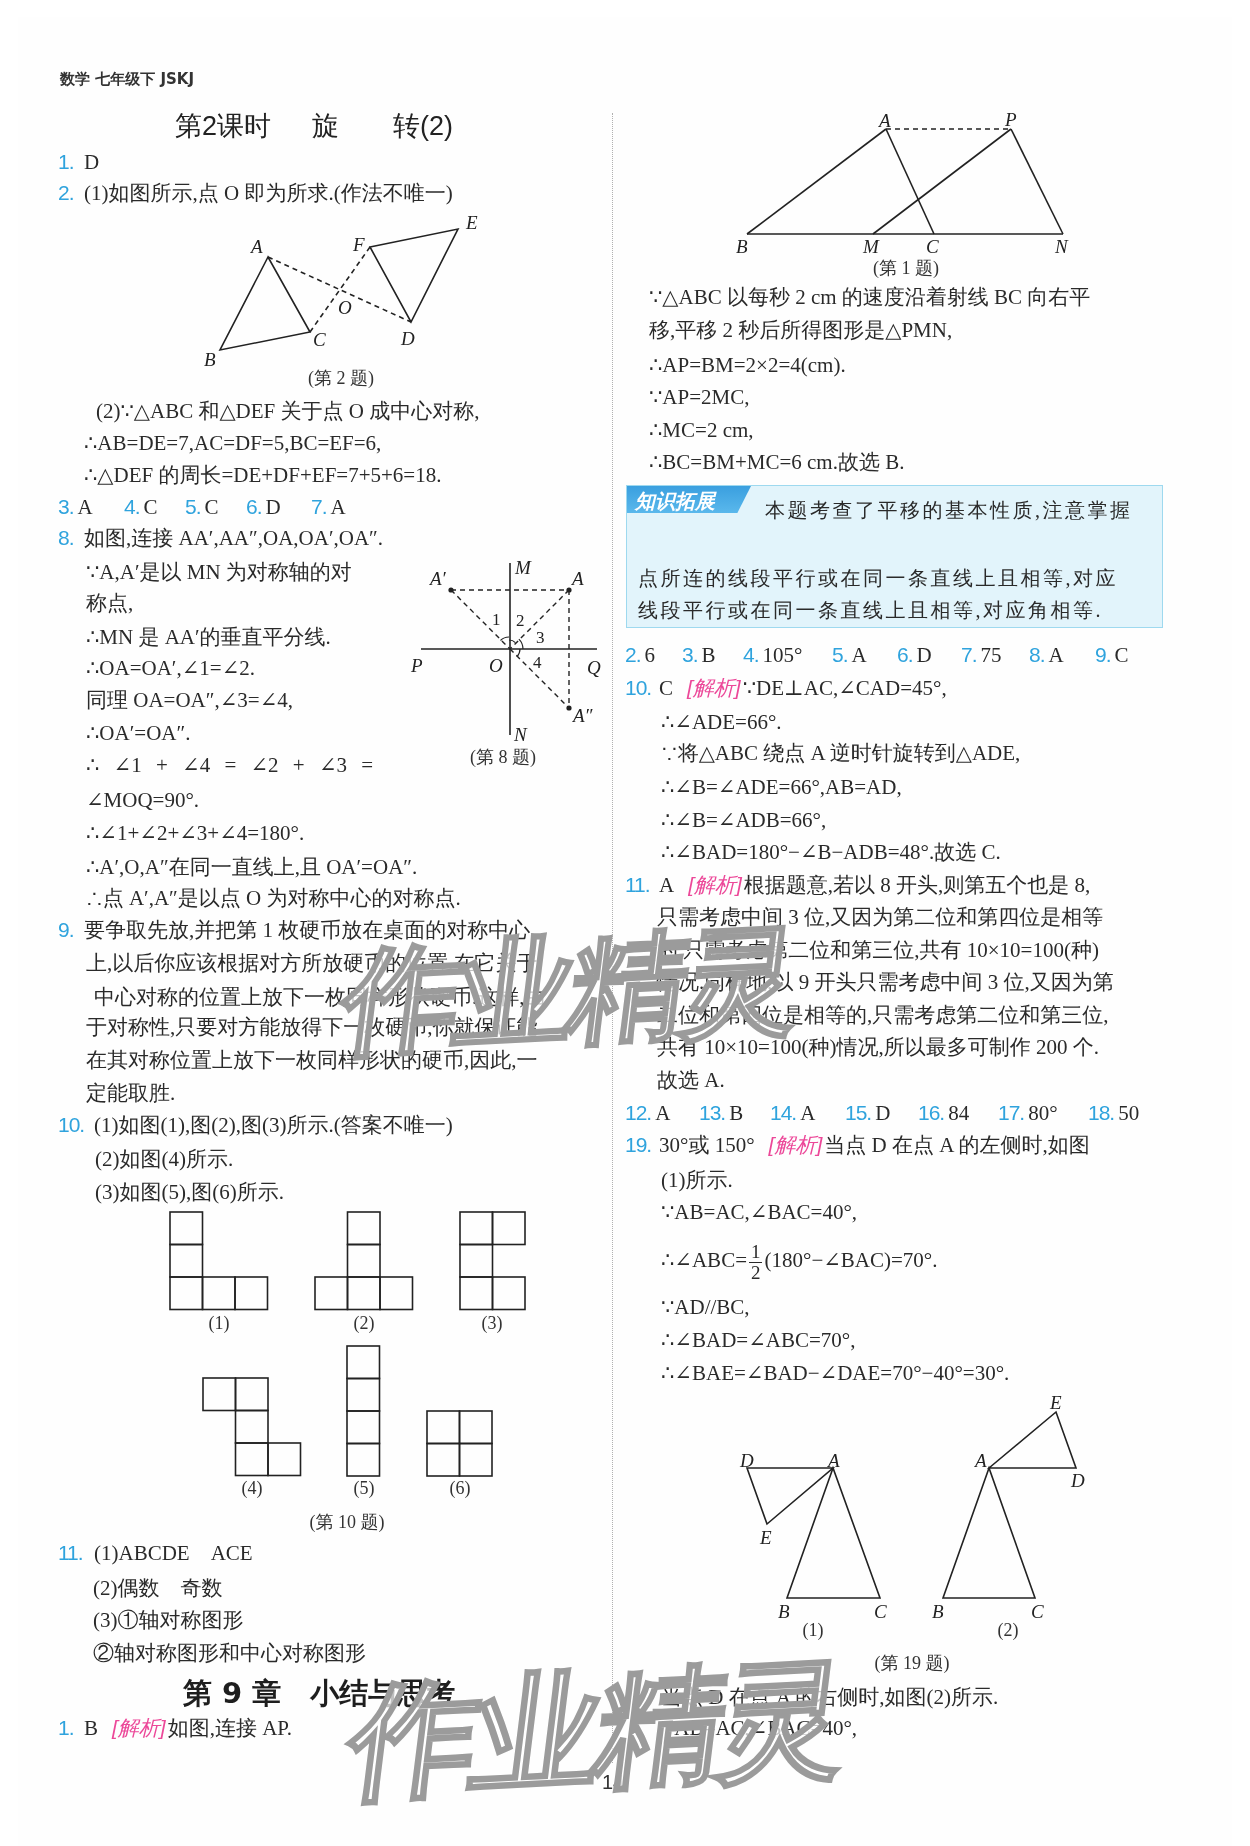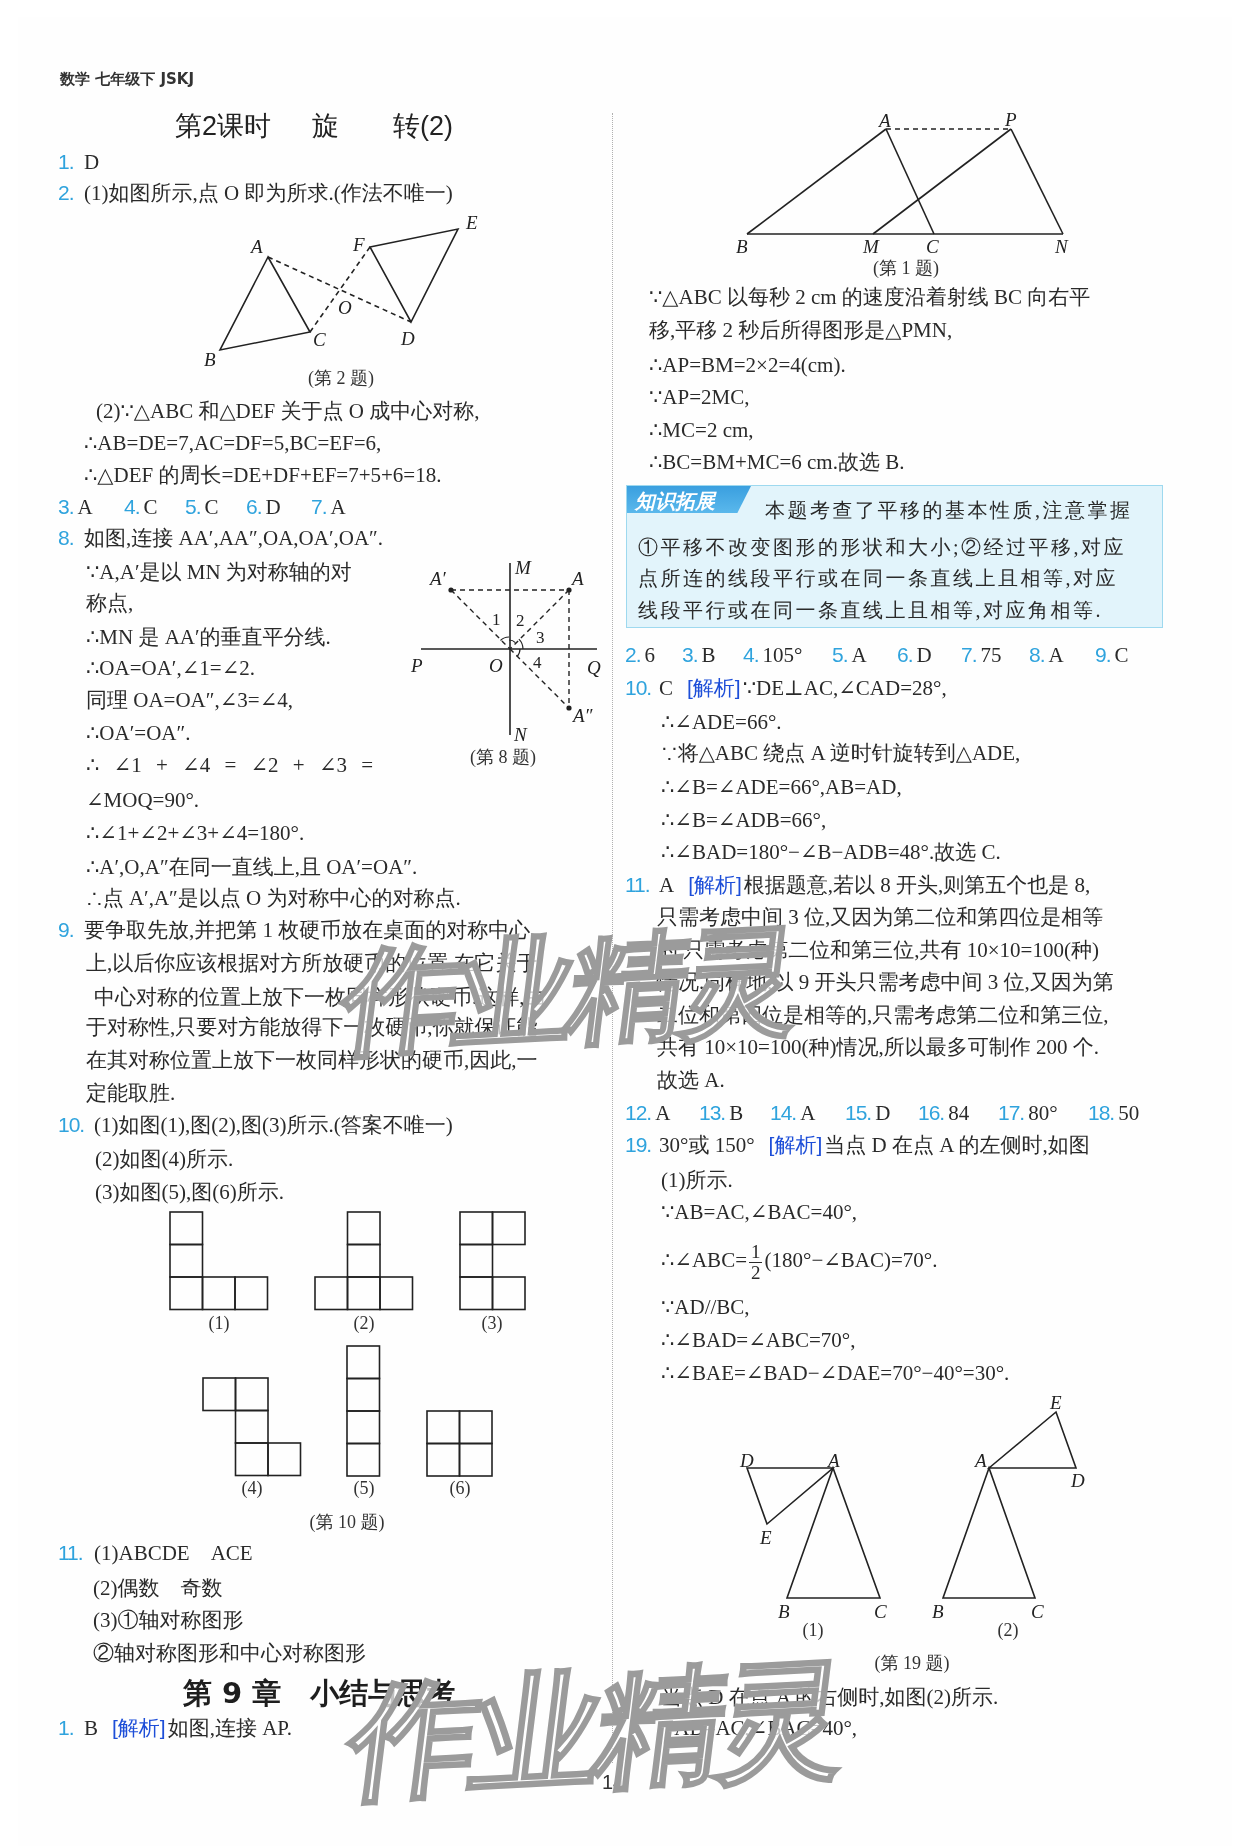--- a/index.html
+++ b/index.html
@@ -1,21 +1,21 @@
 <!DOCTYPE html>
 <html><head>
 <meta charset="utf-8">
 <style>
   html, body { margin:0; padding:0; }
   body { width:1250px; height:1846px; position:relative; background:#ffffff; overflow:hidden; }
   .page { position:absolute; left:18px; top:17px; width:1214px; height:1829px; background:#fefefe; }
   .ln { position:absolute; white-space:nowrap; font-family:"Liberation Serif","DejaVu Serif",serif; font-size:21px; line-height:24px; color:#2a2a2a; }
   .num { display:inline-block; font-family:"Liberation Sans","DejaVu Sans",sans-serif; color:#2fa3dd; font-size:21px; letter-spacing:-1px; }
   .w26 { width:26px; } .w36 { width:36px; } .w34 { width:34px; }
-  .tag { font-family:"Liberation Sans","DejaVu Sans",sans-serif; color:#1d4ed8; margin:0 2px 0 14px; }
+  .tag { font-family:"Liberation Sans","DejaVu Sans",sans-serif; color:#ec4899; margin:0 2px 0 14px;font-style:italic; }
   .header { position:absolute; left:60px; top:70px; font-family:"DejaVu Sans",sans-serif; font-weight:bold; font-size:15px; color:#333; white-space:nowrap; }
   .title { position:absolute; top:110px; font-family:Liberation Sans, sans-serif; font-size:27px; line-height:32px; color:#222; white-space:nowrap; }
   .chapter { position:absolute; left:183px; top:1676px; font-family:"DejaVu Sans",sans-serif; font-weight:bold; font-size:29px; line-height:34px; color:#1e1e1e; white-space:nowrap; }
   .cap { position:absolute; transform:translateX(-50%); font-family:"Liberation Serif","DejaVu Serif",serif; font-size:18px; line-height:20px; color:#333; white-space:nowrap; }
   .divider { position:absolute; left:612px; top:113px; height:1650px; border-left:1.5px dotted #b0b0b0; }
   .kbox { position:absolute; left:626px; top:485px; width:535px; height:141px; background:#e2f4fb; border:1.5px solid #9ed9ef; }
   .ktag { position:absolute; left:0; top:0; width:124px; height:27px; background:linear-gradient(180deg,#3a9fdf,#5ab8ec); clip-path:polygon(0 0,100% 0,89% 100%,0 100%); }
   .ktag span { position:absolute; left:8px; top:2px; font-family:"DejaVu Sans",sans-serif; font-weight:bold; font-style:italic; font-size:20px; color:#fff; white-space:nowrap; }
   .kln { position:absolute; white-space:nowrap; font-family:"Liberation Serif","DejaVu Serif",serif; font-size:20px; line-height:24px; letter-spacing:2.5px; color:#2a2a2a; }
   .pair { position:absolute; white-space:nowrap; font-family:"Liberation Serif","DejaVu Serif",serif; font-size:21px; line-height:24px; color:#2a2a2a; }
@@ -101,35 +101,34 @@
 <div class="ln" style="left:649px;top:353px">∴AP=BM=2×2=4(cm).</div>
 <div class="ln" style="left:649px;top:385px">∵AP=2MC,</div>
 <div class="ln" style="left:649px;top:418px">∴MC=2 cm,</div>
 <div class="ln" style="left:649px;top:450px">∴BC=BM+MC=6 cm.故选 B.</div>
 
 <div class="kbox">
   <div class="ktag">
       <span>知识拓展</span>
     </div>
   <div class="kln" style="left:138px;top:12px">本题考查了平移的基本性质,注意掌握</div>
-  <div class="kln" style="left:11px;top:49px">①平移不改变图形的形状和大小;②经过平移,对应</div>
   <div class="kln" style="left:11px;top:80px">点所连的线段平行或在同一条直线上且相等,对应</div>
   <div class="kln" style="left:11px;top:112px">线段平行或在同一条直线上且相等,对应角相等.</div>
 </div>
 
 <div class="pair" style="left:625px;top:643px"><span class="num">2.</span><span>6</span></div>
 <div class="pair" style="left:682px;top:643px"><span class="num">3.</span><span>B</span></div>
 <div class="pair" style="left:743px;top:643px"><span class="num">4.</span><span>105°</span></div>
 <div class="pair" style="left:832px;top:643px"><span class="num">5.</span><span>A</span></div>
 <div class="pair" style="left:897px;top:643px"><span class="num">6.</span><span>D</span></div>
 <div class="pair" style="left:961px;top:643px"><span class="num">7.</span><span>75</span></div>
 <div class="pair" style="left:1029px;top:643px"><span class="num">8.</span><span>A</span></div>
 <div class="pair" style="left:1095px;top:643px"><span class="num">9.</span><span>C</span></div>
 
-<div class="ln" style="left:625px;top:676px"><span class="num w34">10.</span><span>C</span><span class="tag">[解析]</span><span>∵DE⊥AC,∠CAD=28°,</span></div>
+<div class="ln" style="left:625px;top:676px"><span class="num w34">10.</span><span>C</span><span class="tag">[解析]</span><span>∵DE⊥AC,∠CAD=45°,</span></div>
 <div class="ln" style="left:661px;top:710px">∴∠ADE=66°.</div>
 <div class="ln" style="left:661px;top:741px">∵将△ABC 绕点 A 逆时针旋转到△ADE,</div>
 <div class="ln" style="left:661px;top:775px">∴∠B=∠ADE=66°,AB=AD,</div>
 <div class="ln" style="left:661px;top:808px">∴∠B=∠ADB=66°,</div>
 <div class="ln" style="left:661px;top:840px">∴∠BAD=180°−∠B−ADB=48°.故选 C.</div>
 
 <div class="ln" style="left:625px;top:873px"><span class="num w34">11.</span><span>A</span><span class="tag">[解析]</span><span>根据题意,若以 8 开头,则第五个也是 8,</span></div>
 <div class="ln" style="left:657px;top:905px">只需考虑中间 3 位,又因为第二位和第四位是相等</div>
 <div class="ln" style="left:657px;top:938px">的,只需考虑第二位和第三位,共有 10×10=100(种)</div>
 <div class="ln" style="left:657px;top:970px">情况.同样地,以 9 开头只需考虑中间 3 位,又因为第</div>

